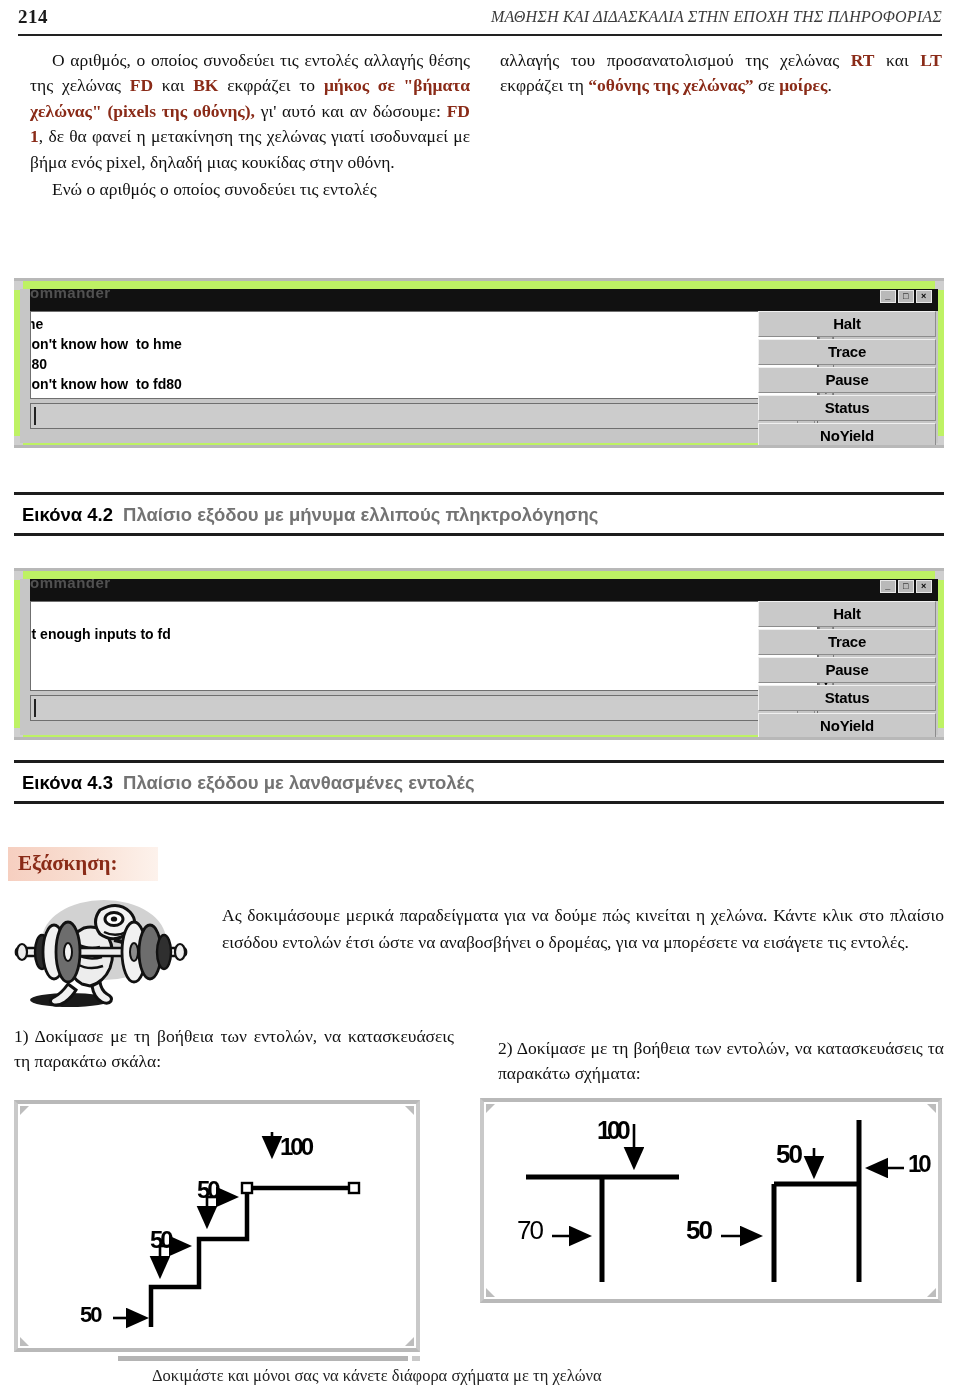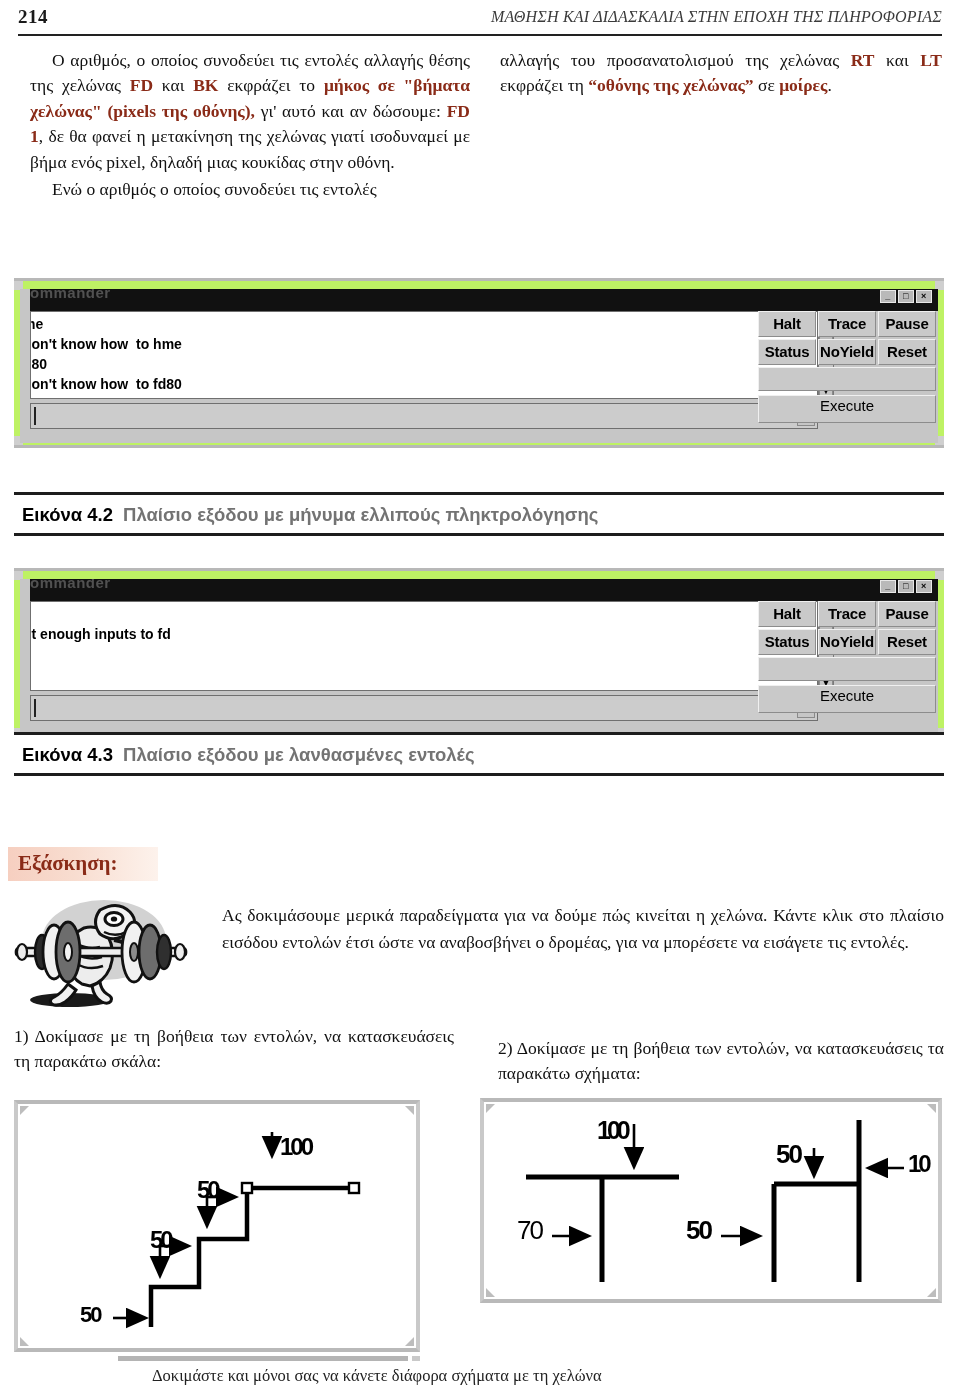--- a/index.html
+++ b/index.html
@@ -128,21 +128,21 @@
     font-size: 9px; text-align: center; line-height: 18px; color: #333;
   }
   .cmdr-input .caret {
     position: absolute; left: 3px; top: 3px; width: 2px; height: 18px;
     background: #222;
   }
   .btn-pad {
     position: absolute; right: 2px; top: 22px; width: 178px; bottom: 2px;
   }
   .btn-grid {
-    display: grid; grid-template-columns: 1fr 1fr 1fr;
+    display: grid; grid-template-columns: 1fr;
     gap: 2px;
   }
   .cbtn {
     background: #c9c9c9;
     border: 1px solid #8c8c8c;
     border-top-color: #f0f0f0; border-left-color: #f0f0f0;
     font-family: "Liberation Sans", sans-serif;
     font-size: 15px; font-weight: 700; color: #000;
     text-align: center; padding: 3px 0 4px 0;
     letter-spacing: -0.2px;
@@ -162,21 +162,21 @@
   }
 
   
   .caption-band {
     position: absolute; left: 14px; width: 930px; height: 44px;
     border-top: 3px solid #1d1d1d;
     border-bottom: 3px solid #1d1d1d;
     background: #fff;
   }
   .caption-band.c2 { top: 492px; }
-  .caption-band.c3 { top: 732px; }
+  .caption-band.c3 { top: 760px; }
   .cap-inner {
     position: absolute; left: 8px; top: 9px;
     font-family: "Liberation Sans", sans-serif;
     font-size: 18.5px; font-weight: 700;
     white-space: nowrap;
   }
   .cap-num { color: #000; }
   .cap-txt { color: #737373; margin-left: 10px; }
 
   

